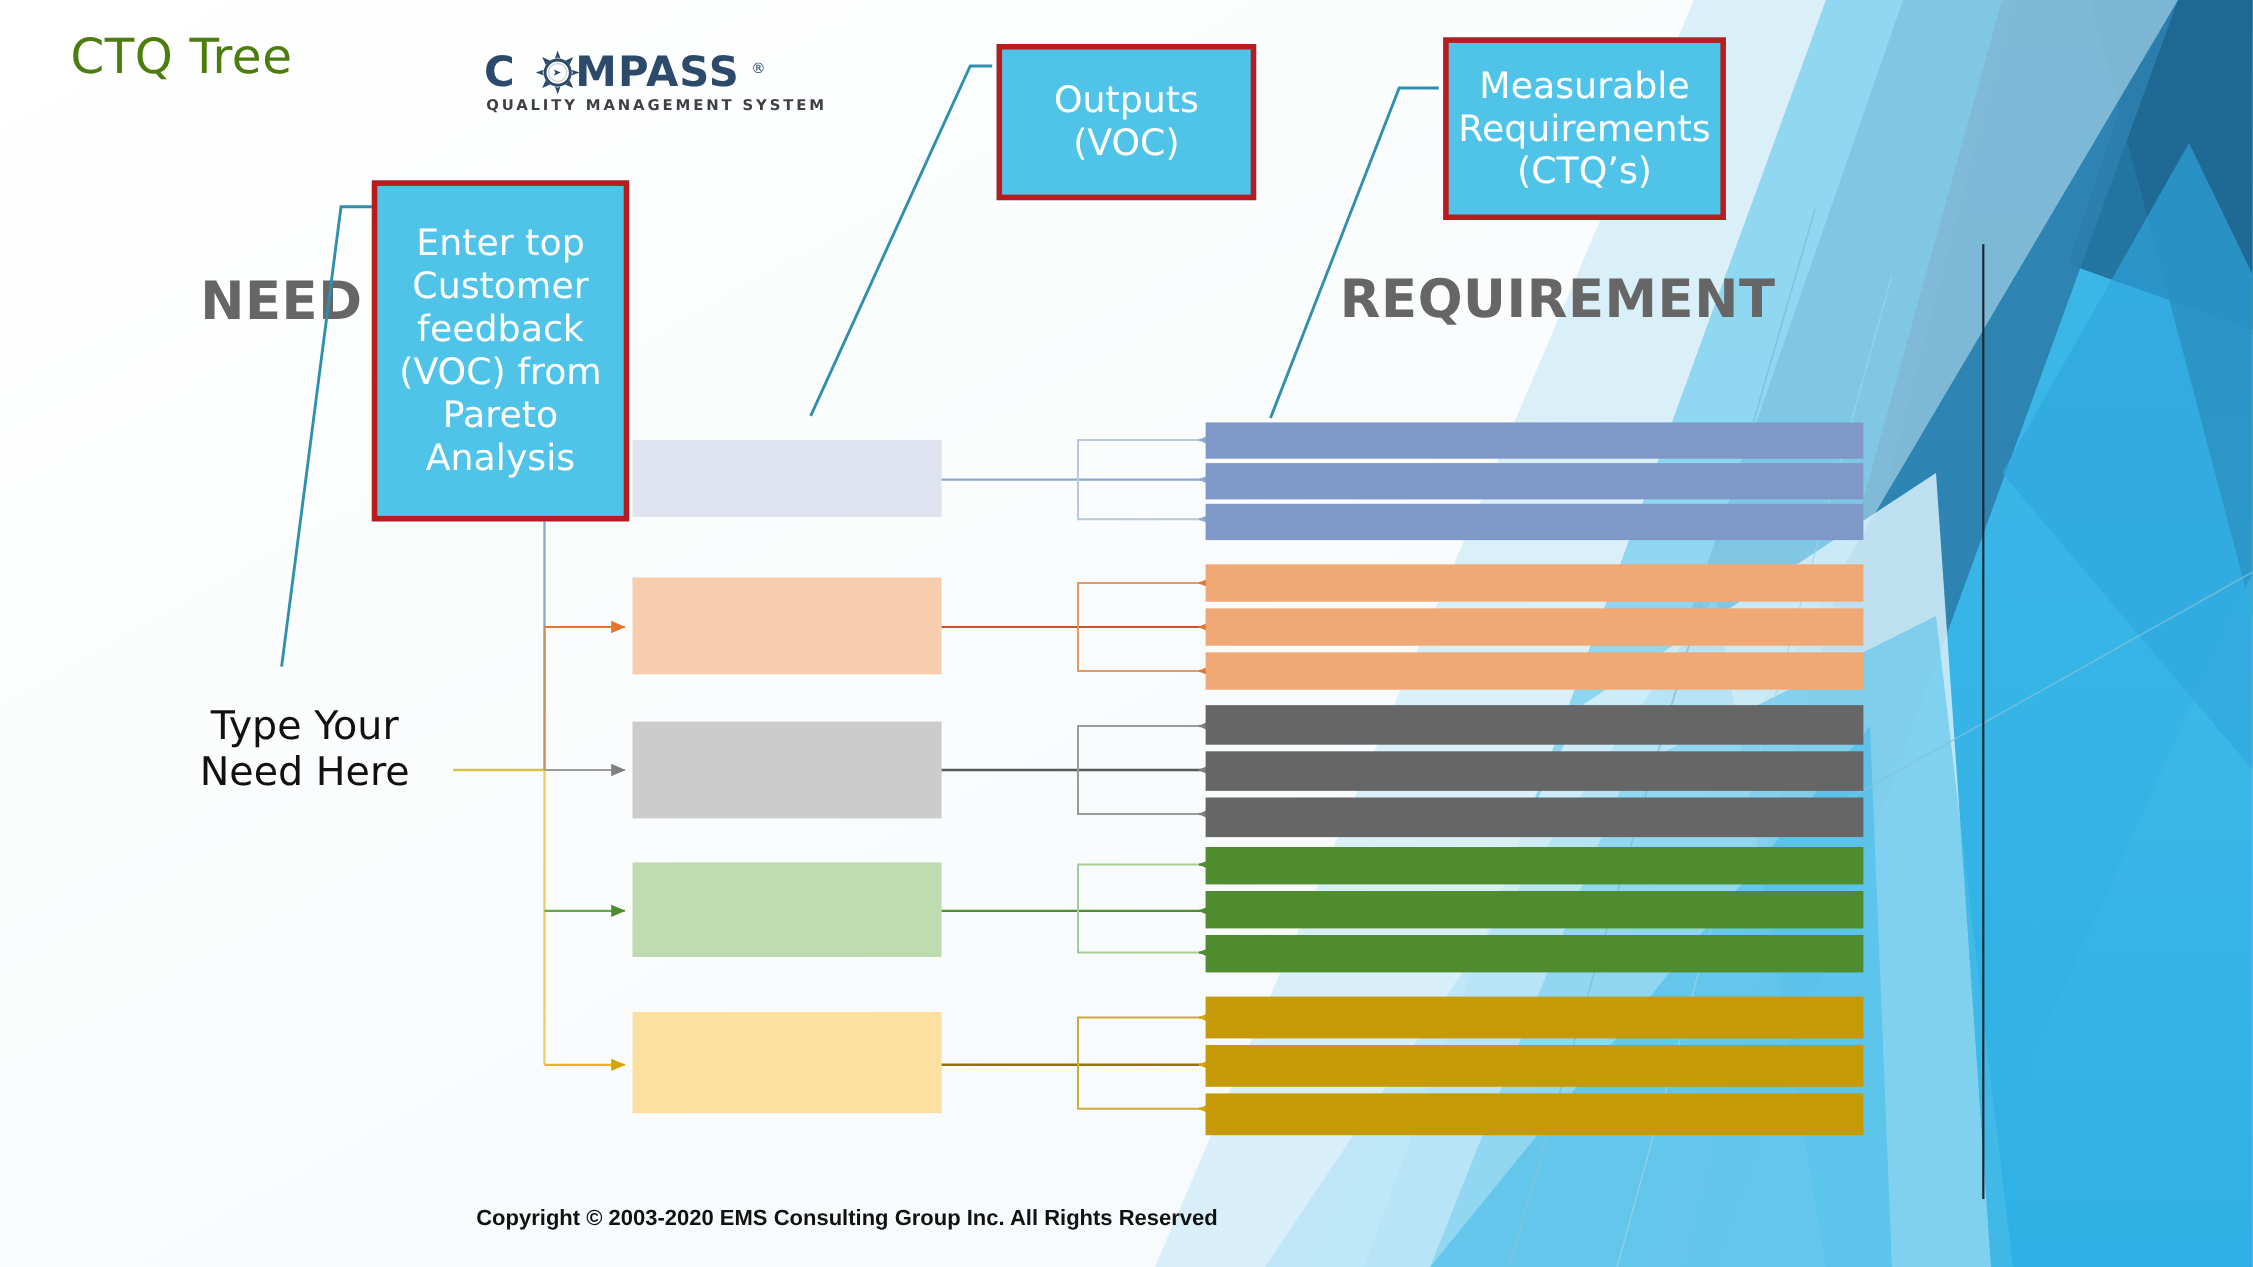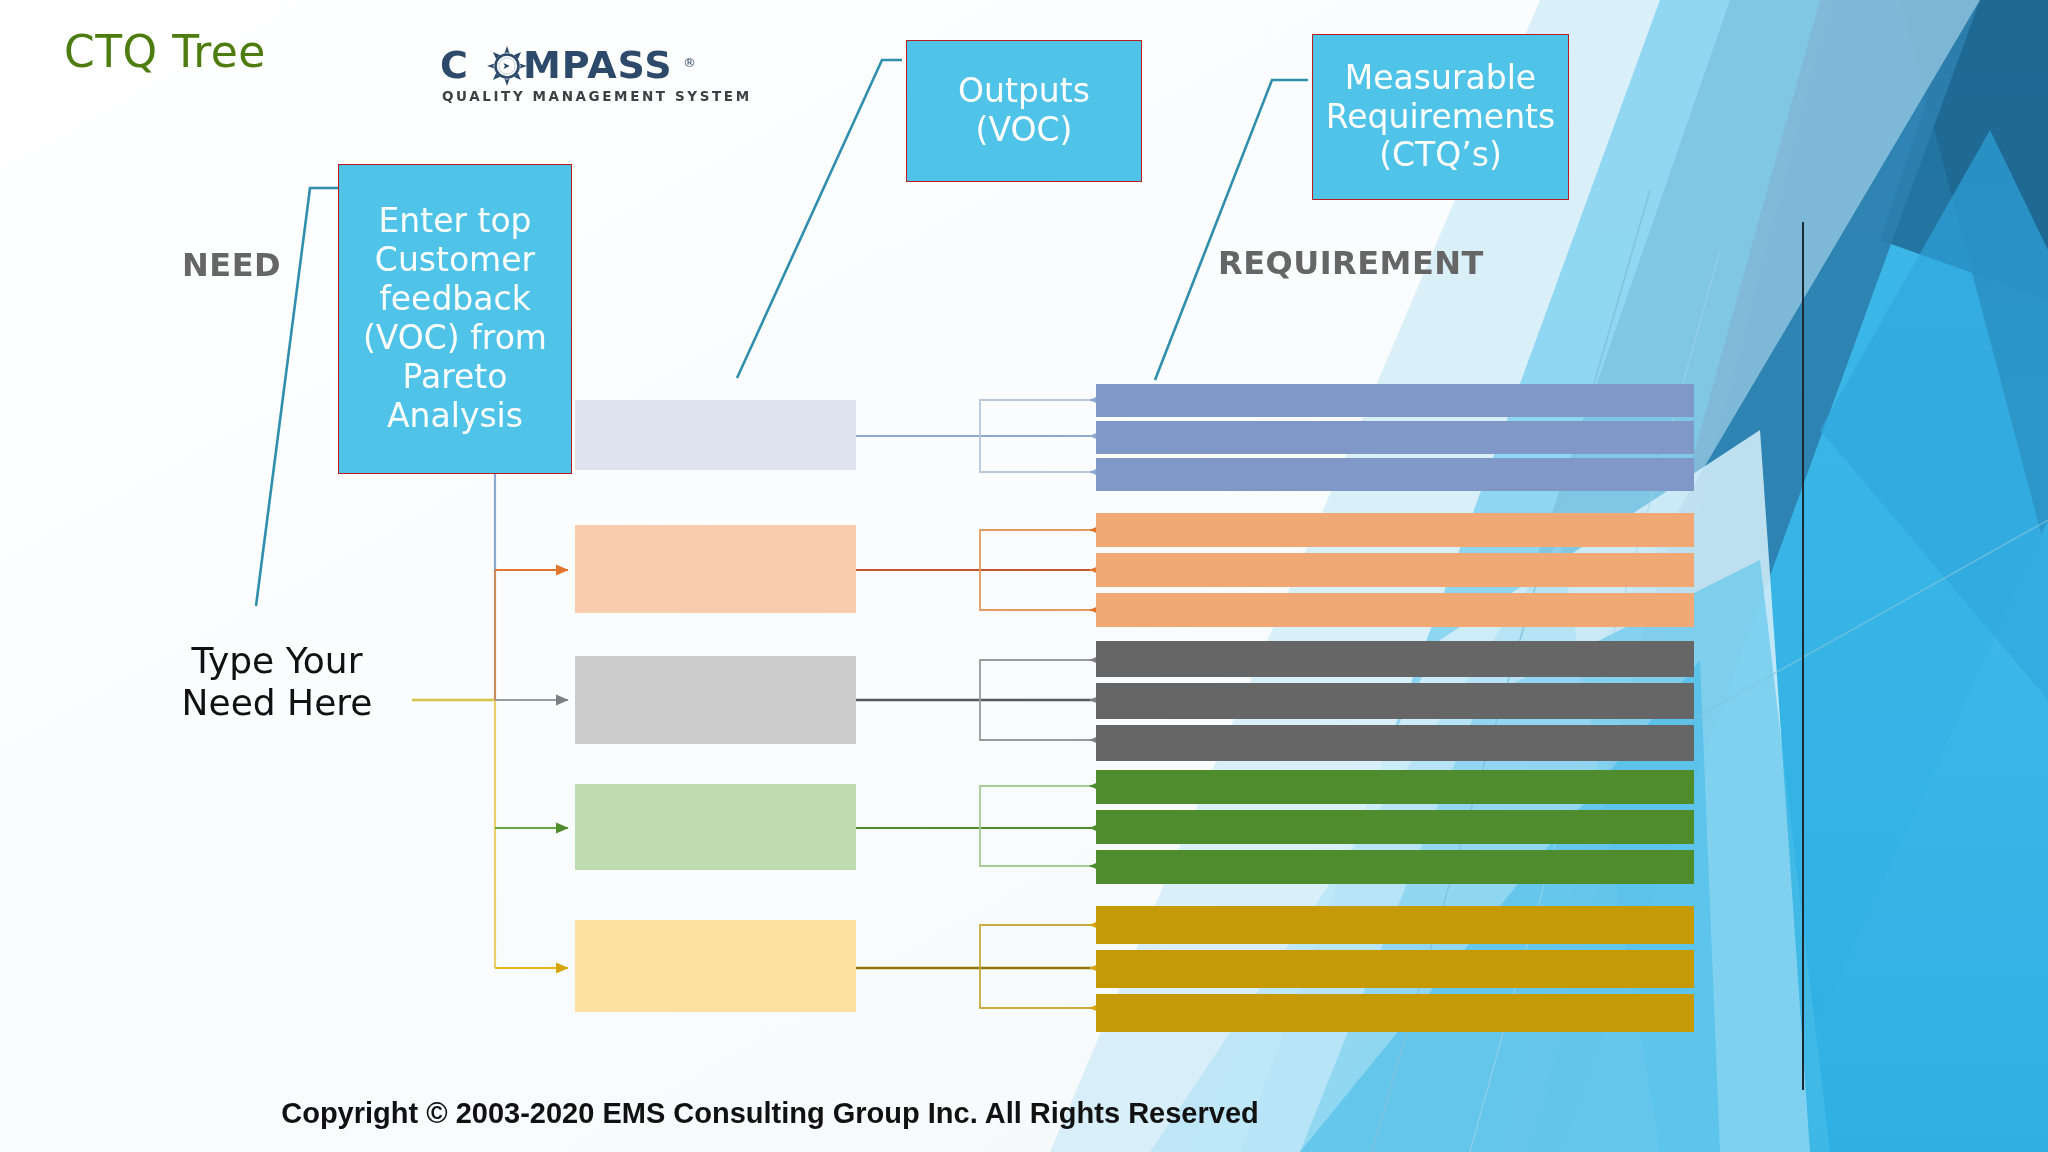--- a/index.html
+++ b/index.html
@@ -32,51 +32,51 @@
   #logo-reg{position:absolute;left:243px;top:-2px;font-size:13px;font-weight:400;color:#2d4a6b;}
   #logo-rose{position:absolute;left:47px;top:2px;width:40px;height:40px;}
   #logo-sub{
     position:absolute;left:2px;top:44px;width:268px;
     font-size:13.5px;font-weight:600;color:#3f3f46;letter-spacing:2.6px;
     white-space:nowrap;
   }
 
   
   .callout{
-    position:absolute;background:#4fc3e8;border:1px solid #b91c1c;
+    position:absolute;background:#4fc3e8;border:5px solid #b91c1c;
     color:#ffffff;text-align:center;box-sizing:border-box;
     display:flex;align-items:center;justify-content:center;
     line-height:1.18;
   }
   #callout-need{left:338px;top:142px;width:234px;height:310px;font-size:33px;padding:4px 6px;margin-top:22px;}
   #callout-output{left:906px;top:40px;width:236px;height:142px;font-size:33px;}
   #callout-req{left:1312px;top:34px;width:257px;height:166px;font-size:33px;}
 
   
   .colhead{
-    position:absolute;font-size:32px;font-weight:700;color:#666666;
+    position:absolute;font-size:48px;font-weight:700;color:#666666;
     letter-spacing:.5px;white-space:nowrap;
   }
   #head-need{left:182px;top:246px;}
   #head-output{left:584px;top:246px;}
   #head-req{left:1218px;top:244px;}
 
   
   #need-text{
     position:absolute;left:152px;top:640px;width:250px;
     font-size:36px;color:#111111;text-align:center;line-height:1.18;
   }
 
   
   #diagram{position:absolute;left:0;top:0;width:2048px;height:1152px;}
 
   
   #footer{
     position:absolute;left:0;top:1097px;width:1540px;text-align:center;
-    font-size:29px;font-weight:700;color:#111111;
+    font-size:20px;font-weight:700;color:#111111;
     font-family:"Liberation Sans",sans-serif;white-space:nowrap;
   }
 
   
   #edge-rule{position:absolute;left:1802px;top:222px;width:2px;height:868px;background:#1b2a33;}
 </style>
 </head>
 <body>
 
 <div id="slide">

